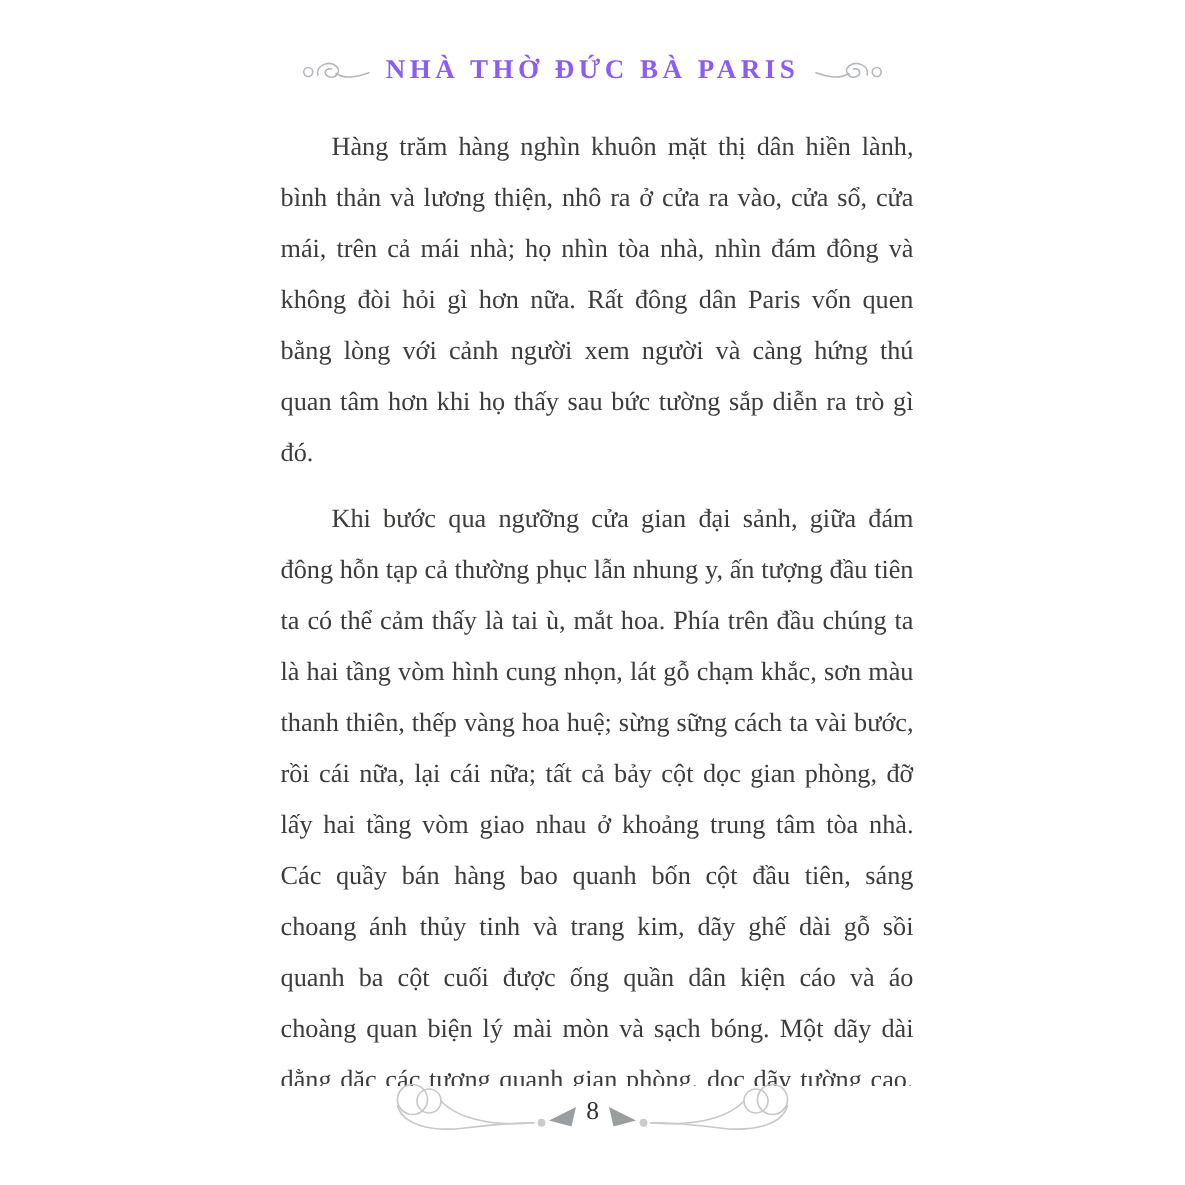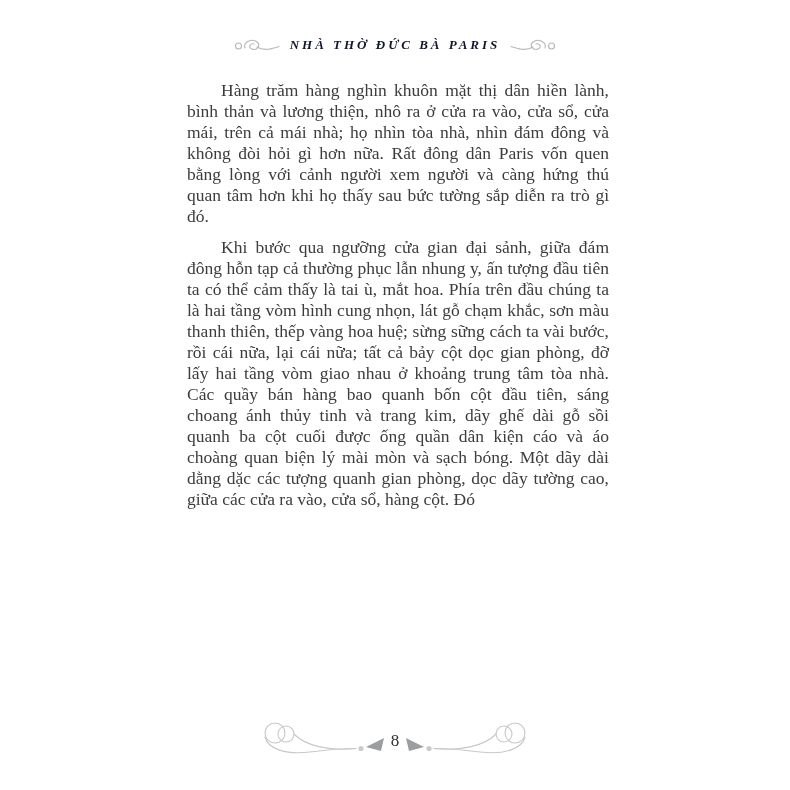--- a/index.html
+++ b/index.html
@@ -22,25 +22,24 @@
     top: 36px;
     left: 0;
     width: 100%;
     display: flex;
     justify-content: center;
     align-items: center;
     gap: 10px;
   }
   .running-head .title {
     margin: 0;
-    font-size: 13px;
+    font-size: 18px;
     font-weight: 600;
-    font-style: italic;
     letter-spacing: 3px;
-    color: #0f172a;
+    color: #8b5cf6;
     text-transform: uppercase;
     white-space: nowrap;
   }
   .orn { display: block; }
   .orn path, .orn circle {
     fill: none;
     stroke: #b4b8bc;
     stroke-width: 1.1;
     stroke-linecap: round;
   }
@@ -51,21 +50,21 @@
     position: absolute;
     top: 80px;
     left: 187px;
     width: 422px;
     height: 644px;
     overflow: hidden;
   }
   .text-block p {
     margin: 0 0 10px 0;
     font-size: 17.5px;
-    line-height: 21px;
+    line-height: 34px;
     color: #3d3c3a;
     text-align: justify;
     text-indent: 34px;
   }
 
   
   .page-footer {
     position: absolute;
     top: 720px;
     left: 0;

